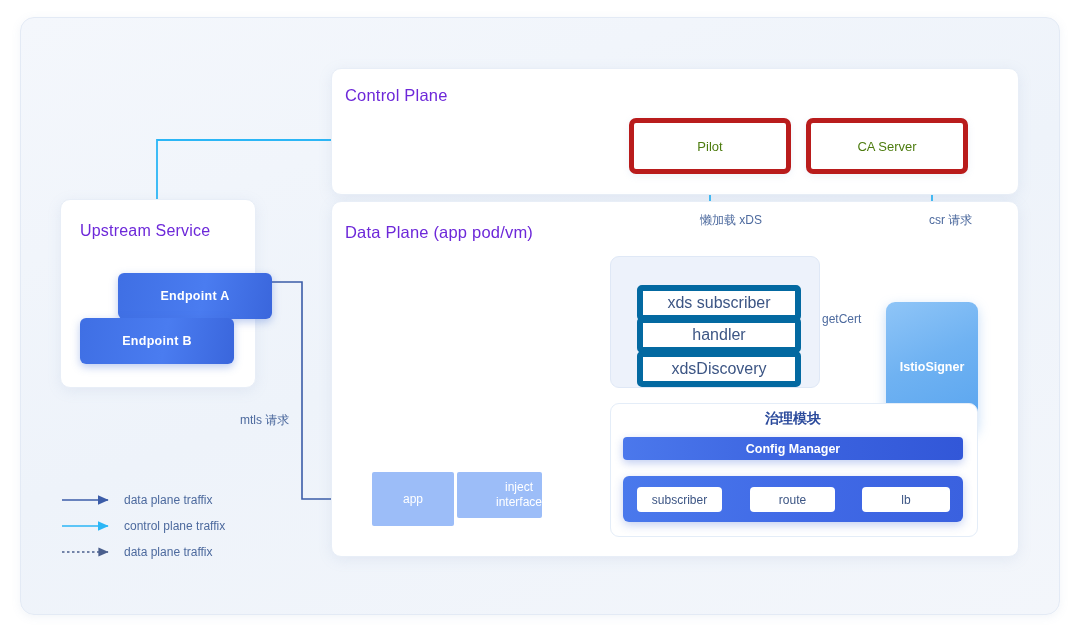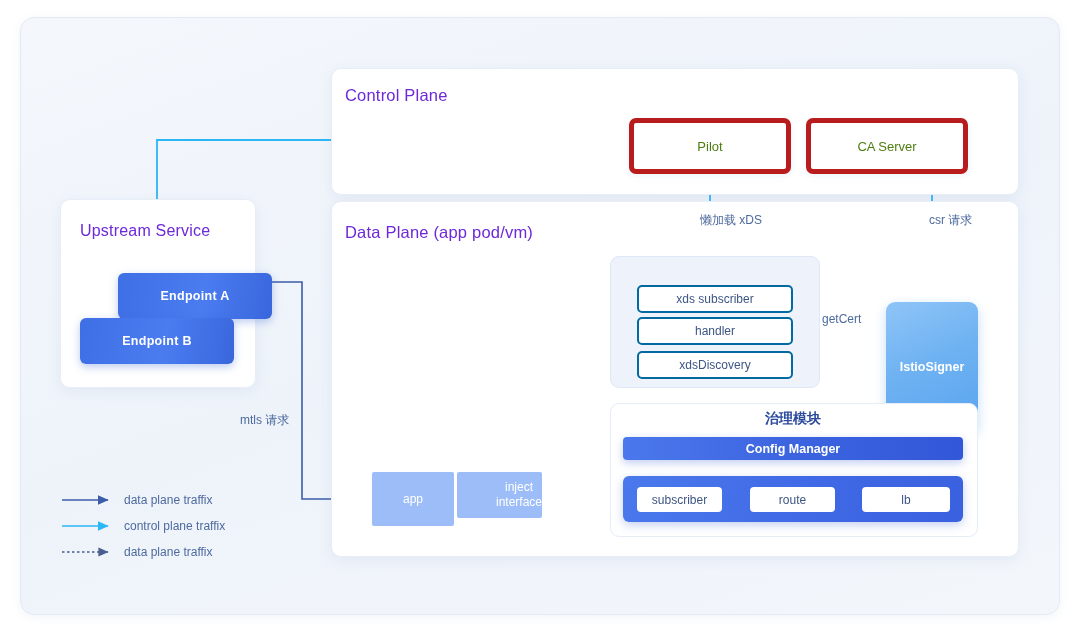--- a/index.html
+++ b/index.html
@@ -65,23 +65,23 @@
   #xds-module{
     position:absolute;left:610px;top:256px;width:208px;height:130px;
     background:#edf2fb;border:1px solid #dfe8f6;border-radius:9px;
   }
   #xds-module-title{
     position:absolute;left:610px;top:261px;width:208px;text-align:center;
     font-size:14px;font-weight:bold;color:#2b4a9c;
   }
   .xds-item{
     position:absolute;left:637px;width:152px;height:24px;background:#ffffff;
-    border:2px solid #0369a1;border-radius:5px;
-    display:flex;align-items:center;justify-content:center;
-    color:#3c5584;font-size:12px;
+    border:6px solid #0369a1;border-radius:5px;
+    display:flex;align-items:center;justify-content:center;
+    color:#3c5584;font-size:16px;
   }
   #xds-subscriber{top:285px;}
   #xds-handler{top:317px;}
   #xds-discovery{top:351px;}
 
   
   #istio-signer{
     position:absolute;left:886px;top:258px;width:92px;height:130px;
     background:linear-gradient(155deg,#8fc5f7 0%,#6fb2f2 45%,#58a4ef 100%);
     border-radius:9px;display:flex;align-items:center;justify-content:center;

